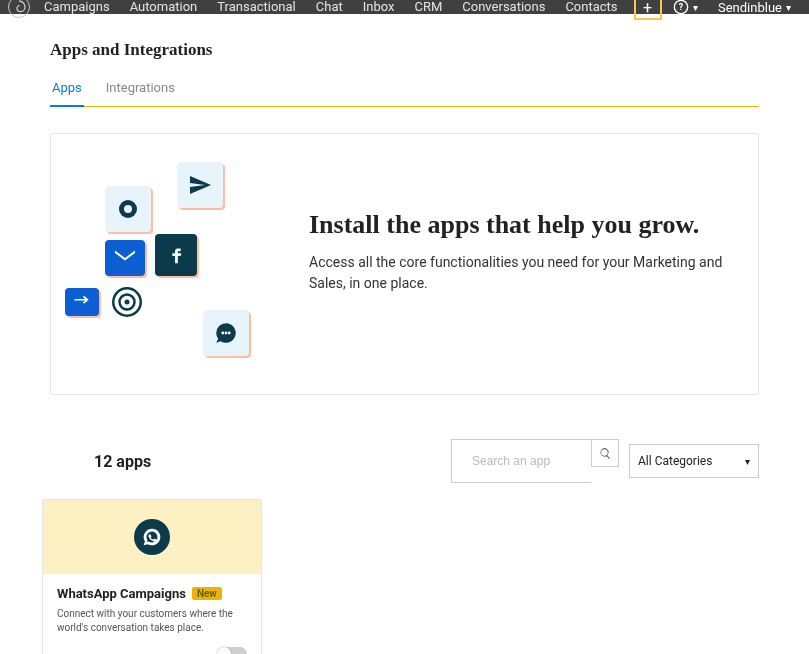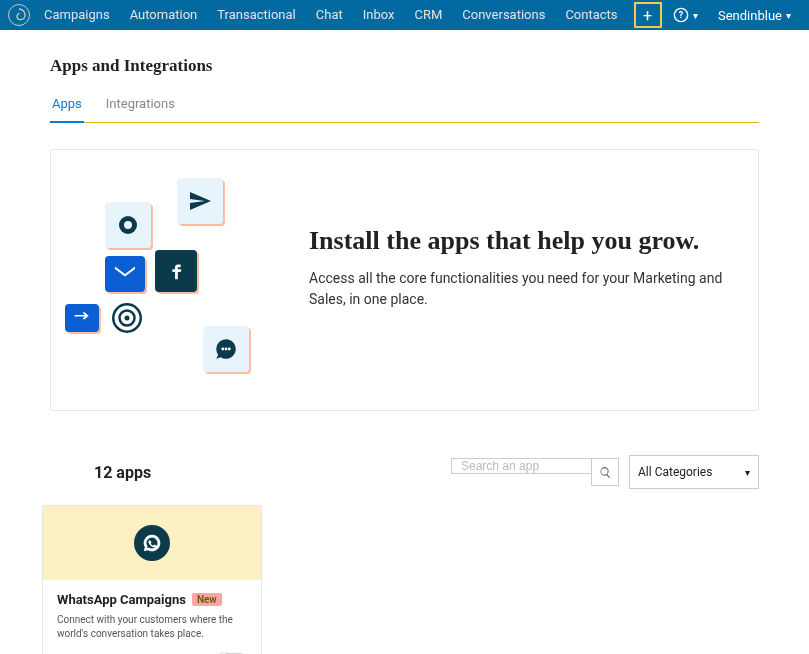--- a/index.html
+++ b/index.html
@@ -1,18 +1,18 @@
 <!DOCTYPE html>
 <html><head>
 <meta charset="utf-8">
 <style>
   * { box-sizing: border-box; margin: 0; padding: 0; }
   body { font-family: -apple-system, BlinkMacSystemFont, "Segoe UI", Roboto, Arial, sans-serif; font-size: 14px; color: #222; background: #fff; }
   
-  .topbar { background: #0369a1; height: 30px; display: flex; align-items: center; padding: 0 8px; color: #fff; font-size: 13px; }
+  .topbar { background: #404040; height: 14px; display: flex; align-items: center; padding: 0 8px; color: #fff; font-size: 13px; }
   .topbar .logo { width: 22px; height: 22px; border-radius: 50%; border: 1.5px solid #c6c6c6; display:flex; align-items:center; justify-content:center; margin-right:4px;}
   .topbar .logo svg { width: 16px; height:16px; }
   .topbar .navitem { padding: 0 10px; cursor: pointer; color: #e4e4e4; line-height:30px; }
   .topbar .add-btn { width:28px; height:26px; border:2px solid #f7c948; display:flex; align-items:center; justify-content:center; margin-left:6px; cursor:pointer; font-size:16px; color:#fff;}
   .topbar .spacer { flex:1; }
   .topbar .help { display:flex; align-items:center; padding:0 10px; cursor:pointer; gap:4px;}
   .topbar .account { display:flex; align-items:center; padding:0 10px; cursor:pointer; gap:4px;}
   .caret-down { font-size:10px; }
   
   .page { padding: 20px 50px 40px 50px; max-width: 810px; }
@@ -26,35 +26,35 @@
   .hero-art { width: 210px; height: 200px; position: relative; flex-shrink:0; }
   .art-tile { position:absolute; background:#e8f4fb; border-radius:4px; box-shadow: 2px 2px 0 rgba(255,122,70,0.5); display:flex; align-items:center; justify-content:center; }
   .hero-text { padding-top: 50px; }
   .hero-title { font-family: Georgia, "Times New Roman", serif; font-weight: 700; font-size: 26px; margin-bottom: 12px; }
   .hero-sub { font-size: 14px; color: #333; line-height: 1.5; max-width: 420px;}
   
   .apps-bar { display:flex; align-items:center; margin-top: 44px; margin-left: 44px; }
   .apps-count { font-weight: 700; font-size: 16px; }
   .apps-bar .spacer { flex:1; }
   .search-wrap { display:flex; }
-  .search-input { width: 140px; height: 16px; border:1px solid #ccc; border-right:none; padding: 0 9px; font-size:12px; color:#888;}
+  .search-input { width: 140px; height: 44px; border:1px solid #ccc; border-right:none; padding: 0 20px; font-size:12px; color:#888;}
   .search-input::placeholder { color:#bbb; }
   .search-btn { width:28px; height:28px; border:1px solid #ccc; background:#fff; cursor:pointer; display:flex; align-items:center; justify-content:center;}
   .search-btn svg { width:13px; height:13px; fill:#555;}
   .category-select { margin-left: 10px; width: 130px; height: 28px; border:1px solid #ccc; background:#fff; padding: 16px 8px; font-size:12px; display:flex; align-items:center; justify-content:space-between; cursor:pointer;}
   
   .cards { margin-top: 16px; margin-left: -8px; }
   .card { width: 220px; border:1px solid #e5e5e5; border-radius:2px; overflow:hidden; }
   .card-banner { height: 74px; background:#fdf0c2; display:flex; align-items:center; justify-content:center;}
   .whatsapp-icon { width:36px; height:36px; border-radius:50%; background:#0b3a4a; display:flex; align-items:center; justify-content:center; position:relative;}
   .whatsapp-icon svg { width:20px; height:20px; fill:#fff;}
   .card-body { padding: 12px 14px 8px 14px; }
   .card-title-row { display:flex; align-items:center; gap:6px; }
   .card-title { font-weight:700; font-size:13px; }
-  .badge-new { background:#fca5a5; color:#6b5b00; font-size:10px; font-weight:600; padding:1px 5px; border-radius:2px;}
+  .badge-new { background:#eab308; color:#6b5b00; font-size:10px; font-weight:600; padding:1px 5px; border-radius:2px;}
   .card-desc { font-size:10px; color:#555; margin-top:6px; line-height:1.4;}
   .card-foot { display:flex; justify-content:flex-end; padding: 4px 14px 10px 14px;}
   .toggle { width:30px; height:14px; border-radius:8px; background:#cfcfcf; position:relative; cursor:pointer;}
   .toggle::after { content:""; position:absolute; width:14px; height:14px; border-radius:50%; background:#fff; top:0; left:0; box-shadow:0 0 2px rgba(0,0,0,0.3);}
   
   
   .ic { display:block; }
 </style>
 </head>
 <body>

